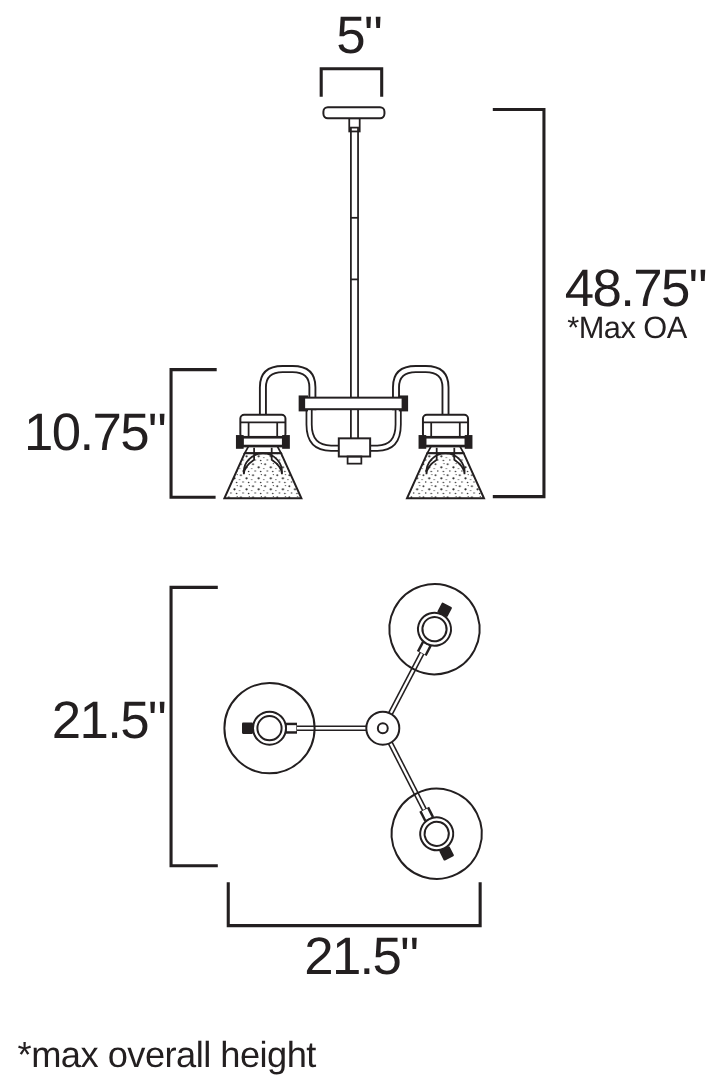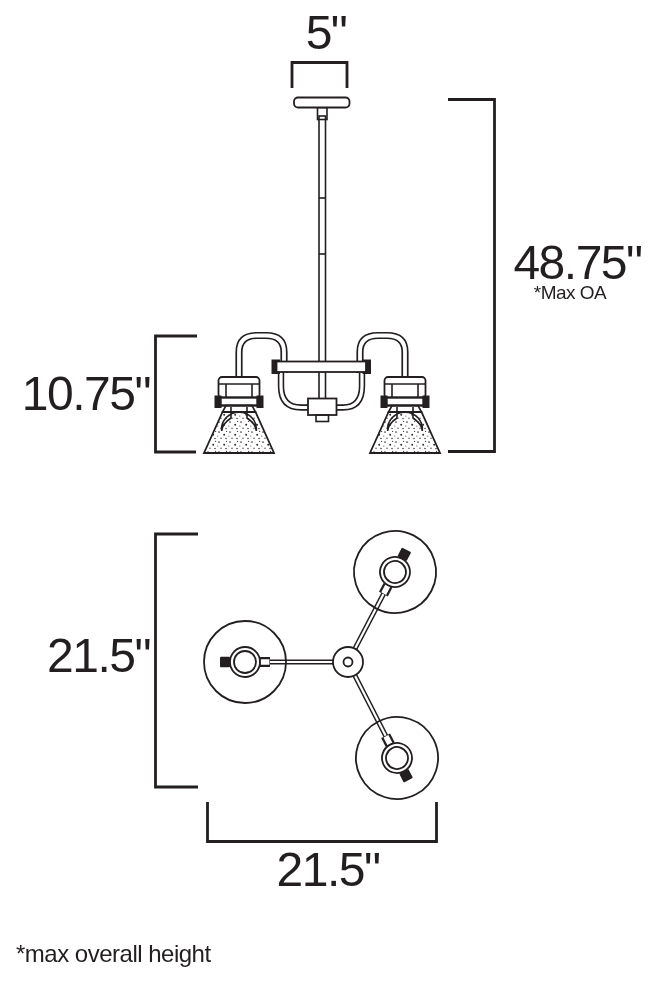--- a/index.html
+++ b/index.html
@@ -1,22 +1,22 @@
 <!DOCTYPE html>
 <html><head>
 <meta charset="utf-8">
 <style>
   html,body{margin:0;padding:0;background:#ffffff;}
   .stage{position:relative;width:656px;height:990px;background:#ffffff;overflow:hidden;
          font-family:"Liberation Sans", sans-serif;color:#231f20;}
   .stage svg{position:absolute;left:0;top:0;}
   .lbl{position:absolute;color:#231f20;line-height:1.08;white-space:nowrap;}
   .dim-big{font-size:48px;letter-spacing:-1.5px;font-weight:400;}
-  .dim-sub{font-size:19px;letter-spacing:-0.5px;}
-  .foot{font-size:24px;letter-spacing:-0.5px;}
+  .dim-sub{font-size:28px;letter-spacing:-0.5px;}
+  .foot{font-size:33px;letter-spacing:-0.5px;}
   .ctr{text-align:center;}
   .rgt{text-align:right;}
   
   .ln{stroke:#231f20;stroke-width:1.8;}
   .lnt{stroke:#231f20;stroke-width:1.6;fill:none;}
   .dimln{stroke:#231f20;stroke-width:2.8;fill:none;stroke-linecap:butt;}
   .armB{stroke:#231f20;fill:none;}
   .armW{stroke:#ffffff;fill:none;}
 </style>
 </head>

